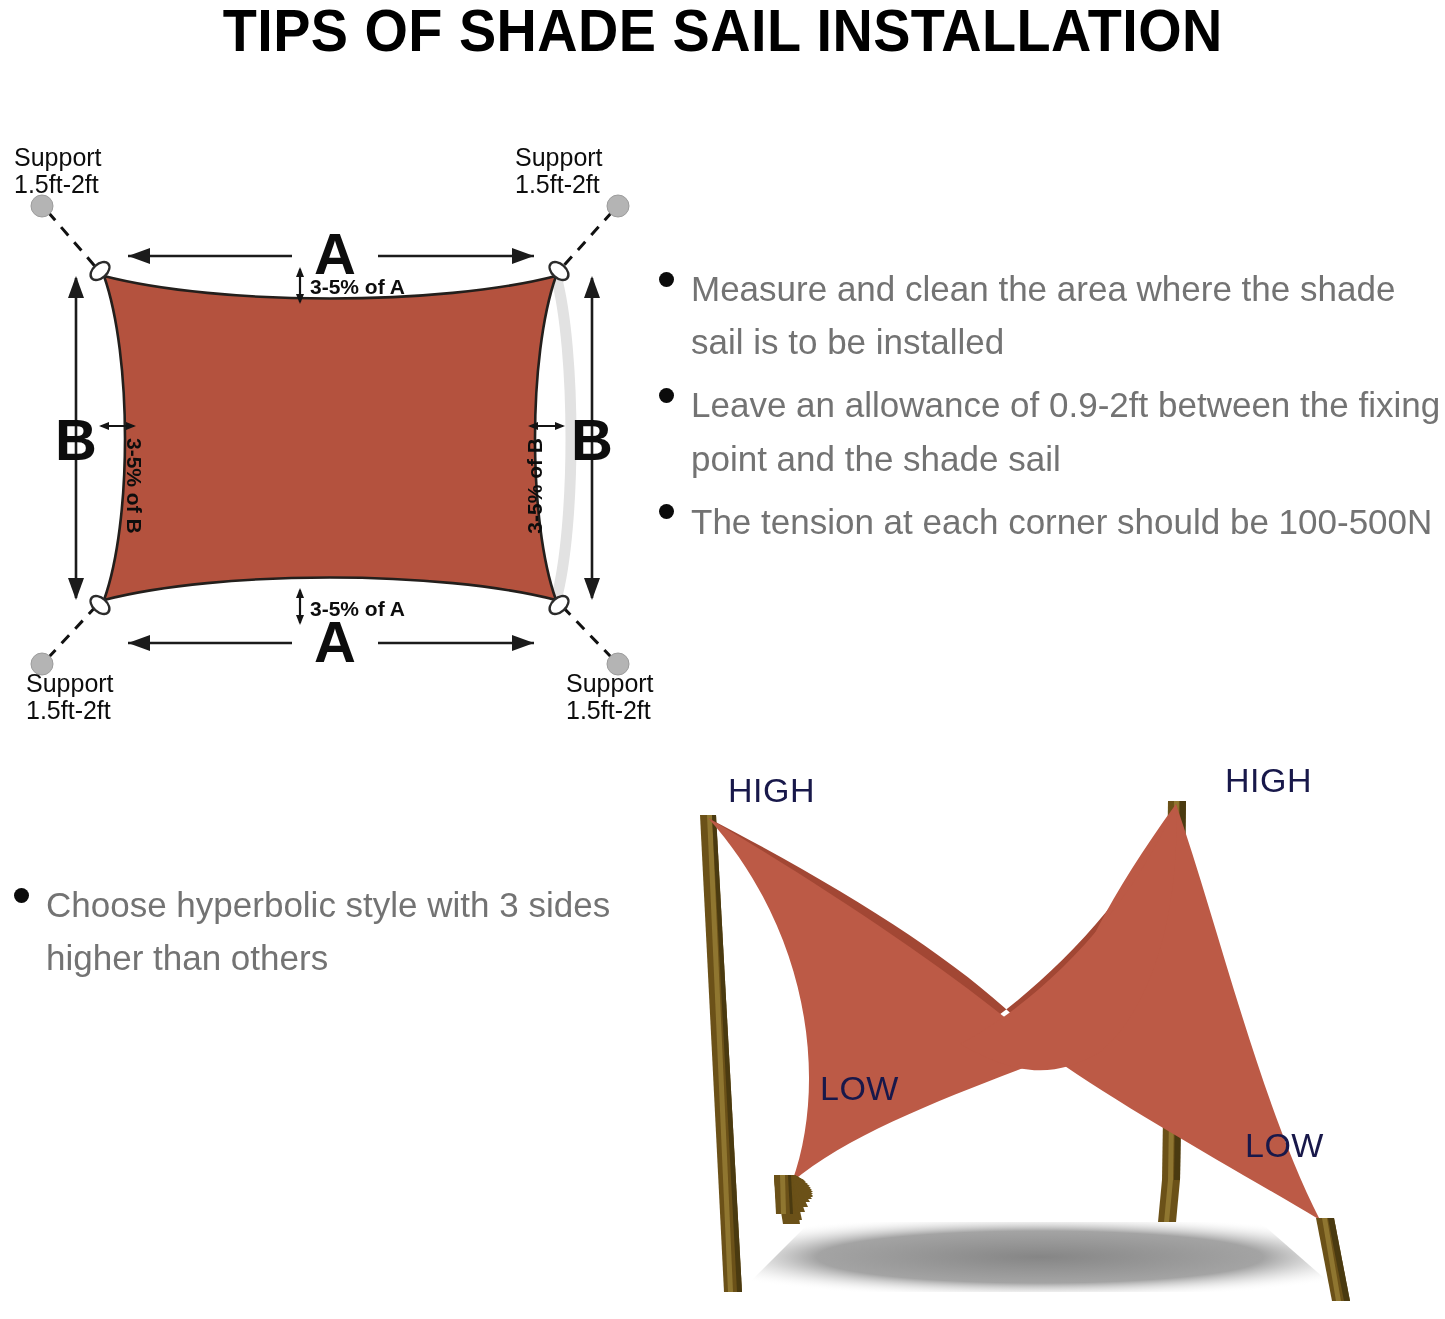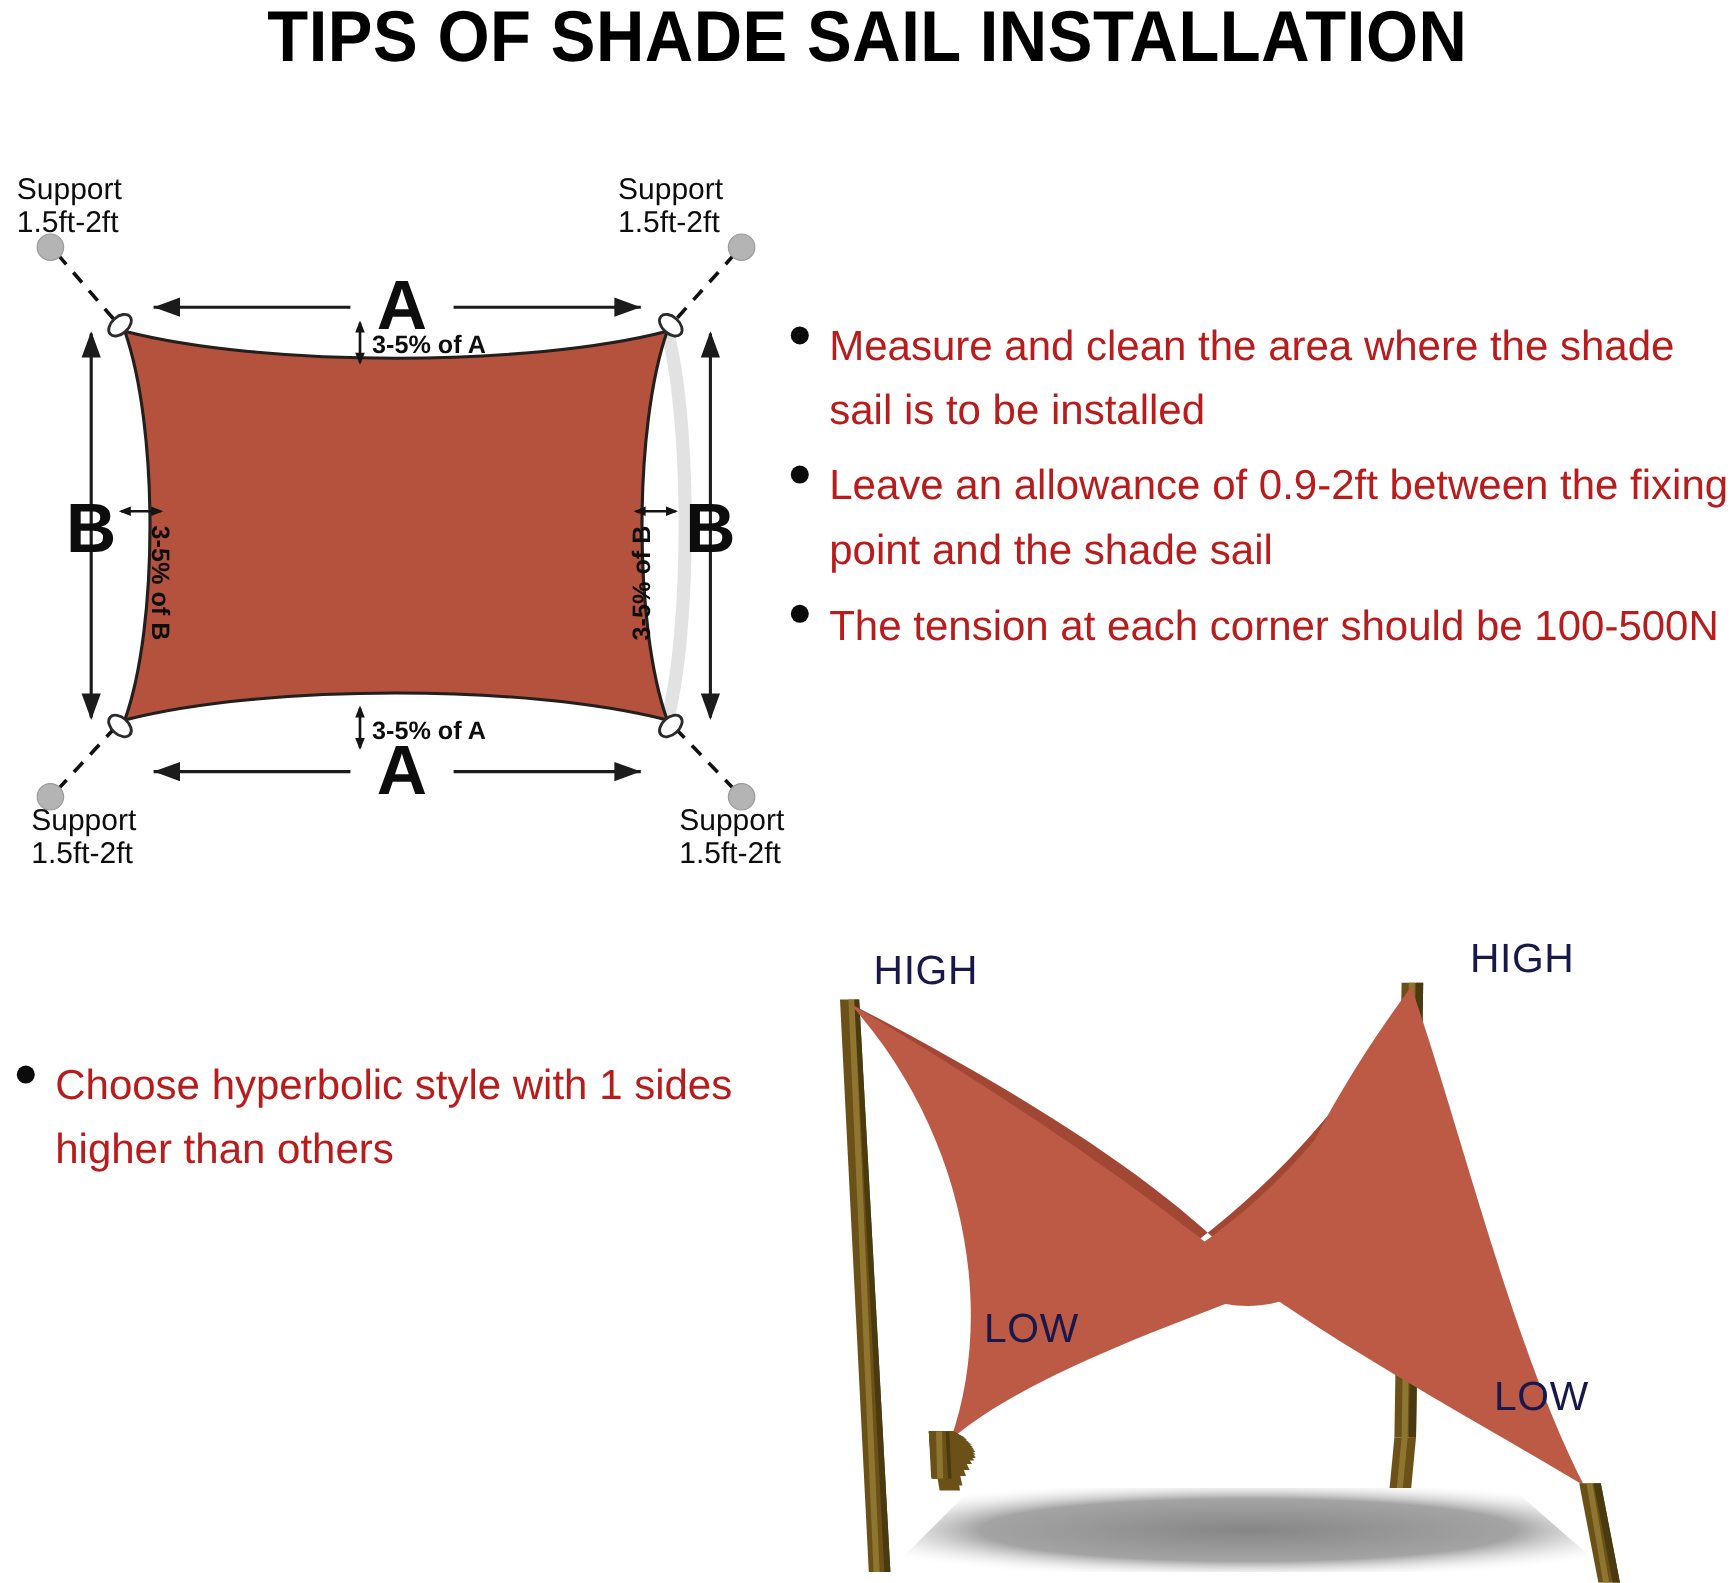--- a/index.html
+++ b/index.html
@@ -38,21 +38,21 @@
     transform-origin: center center;
     white-space: nowrap;
   }
 
   
   .panel { position: absolute; }
 
   #rect-diagram-panel { left: 0;   top: 150px; width: 660px;  height: 580px; }
   #tips-list-panel    { left: 645px; top: 262px; width: 800px; height: 400px; }
   #style-list-panel   { left: 0;   top: 878px;  width: 620px;  height: 320px; }
-  #hyperbolic-panel   { left: 660px; top: 770px; width: 785px; height: 549px; }
+  #hyperbolic-panel   { left: 660px; top: 752px; width: 785px; height: 549px; }
 
   
   .bullet-list { list-style: none; margin: 0; padding: 0; }
   .bullet-item {
     position: relative;
     padding-left: 46px;
     margin: 0 0 10px 0;
   }
   .bullet-dot {
     position: absolute;
@@ -60,21 +60,21 @@
     top: 0.60em;
     width: 15px;
     height: 15px;
     border-radius: 50%;
     background: #0b0b0b;
   }
   .bullet-text {
     display: block;
     font-size: 35px;
     line-height: 1.52;
-    color: #b91c1c;
+    color: #737373;
     font-weight: 400;
   }
   #style-list-panel .bullet-text { font-size: 35px; }
   #style-list-panel .bullet-item { margin-bottom: 12px; }
 
   
   svg { display: block; overflow: visible; }
   .dim-line   { stroke: #1b1b1b; stroke-width: 2.6; fill: none; }
   .dash-line  { stroke: #111111; stroke-width: 3; fill: none; stroke-dasharray: 11 9; stroke-linecap: butt; }
   .sag-line   { stroke: #141414; stroke-width: 2.2; fill: none; }
@@ -230,21 +230,21 @@
       <span class="bullet-dot"></span>
       <span class="bullet-text">The tension at each corner should be 100-500N</span>
     </li>
   </ul>
 </div>
 
 <div class="panel" id="style-list-panel">
   <ul class="bullet-list">
     <li class="bullet-item">
       <span class="bullet-dot"></span>
-      <span class="bullet-text">Choose hyperbolic style with 1 sides higher than others</span>
+      <span class="bullet-text">Choose hyperbolic style with 3 sides higher than others</span>
     </li>
   </ul>
 </div>
 
 <div class="panel" id="hyperbolic-panel">
   <svg width="785" height="549" viewBox="0 0 785 549">
     <defs>
       <radialGradient id="shadowFade" cx="50%" cy="50%" r="60%">
         <stop offset="0%" stop-color="#7f7f7f" stop-opacity="0.95"></stop>
         <stop offset="62%" stop-color="#8d8d8d" stop-opacity="0.80"></stop>

